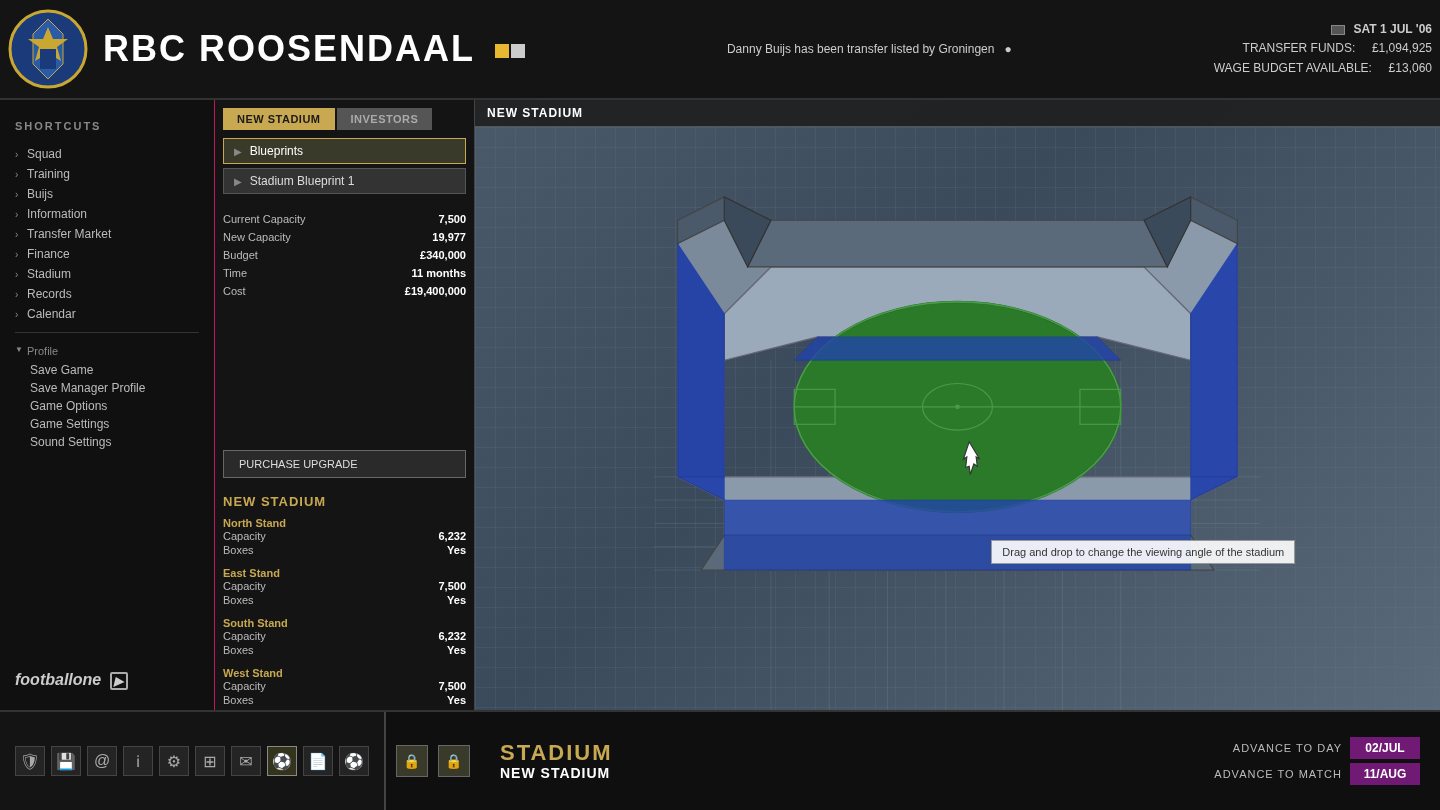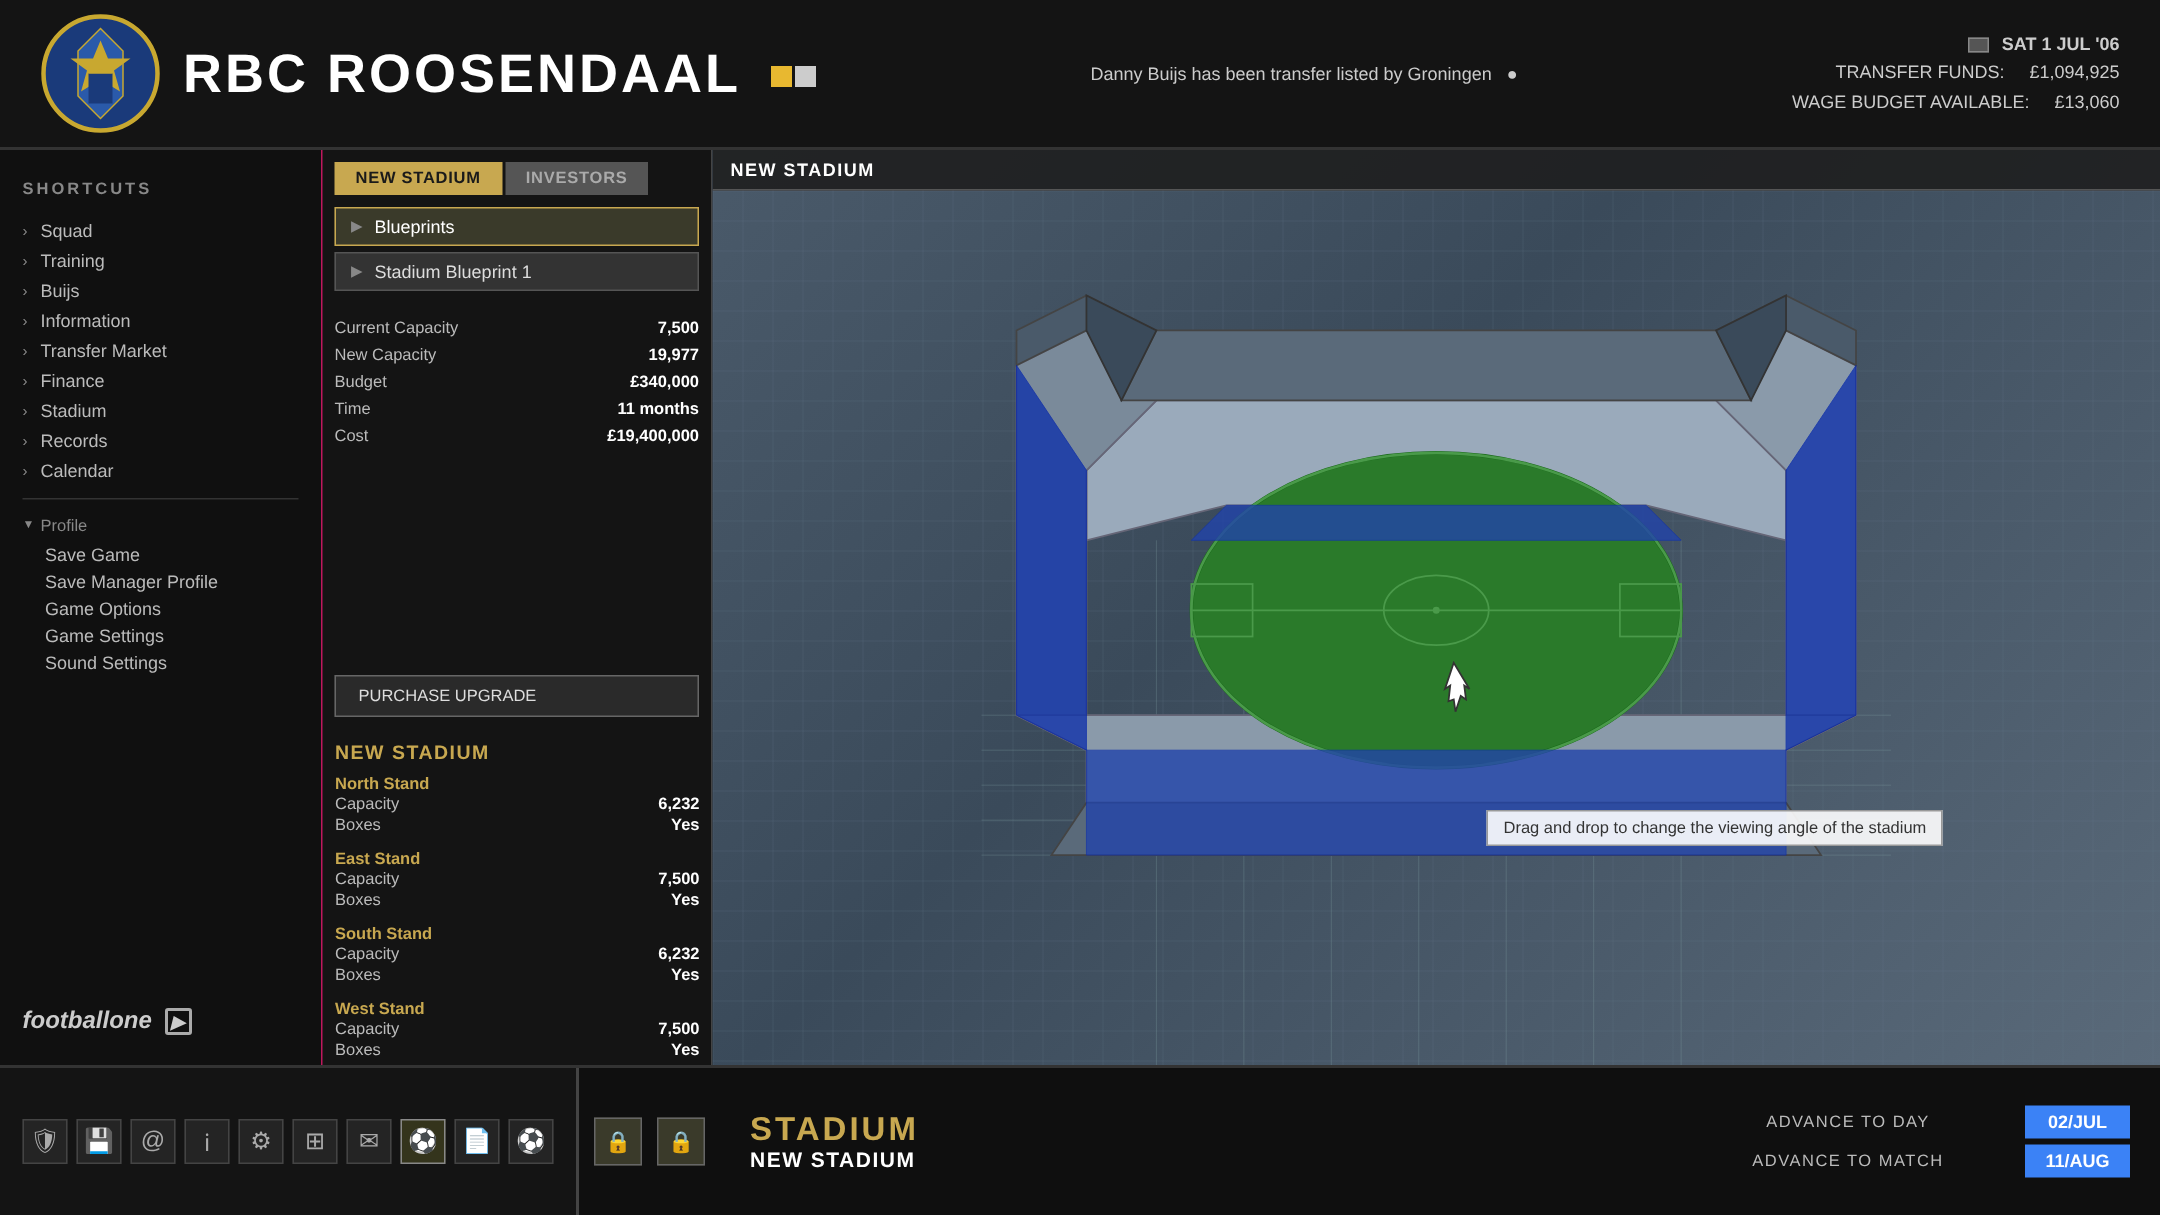--- a/index.html
+++ b/index.html
@@ -19,21 +19,21 @@
       height: 100px;
       background: rgba(20,20,20,0.85);
       z-index: 10;
       border-bottom: 2px solid #333;
     }
 
     .top-bar-inner {
       display: flex;
       align-items: center;
       height: 100%;
-      padding: 0 27px;
+      padding: 0 8px;
     }
 
     .club-logo {
       width: 80px;
       height: 80px;
       margin-right: 15px;
       flex-shrink: 0;
     }
 
     .club-name-block {
@@ -455,32 +455,31 @@
       align-items: center;
       gap: 8px;
     }
 
     .advance-label {
       color: #bbb;
       font-size: 11px;
       text-transform: uppercase;
       letter-spacing: 1px;
       width: 150px;
-      text-align: center;
+      text-align: right;
     }
 
     .advance-value {
-      background: #3b82f6;
+      background: #701a75;
       color: #fff;
       font-size: 12px;
       font-weight: bold;
       padding: 4px 10px;
       min-width: 70px;
       text-align: center;
-      margin-left: 35px;
     }
 
     
     .grid-bg {
       position: absolute;
       top: 0; left: 0; right: 0; bottom: 0;
       background-image:
         linear-gradient(rgba(100,120,140,0.2) 1px, transparent 1px),
         linear-gradient(90deg, rgba(100,120,140,0.2) 1px, transparent 1px);
       background-size: 20px 20px;

